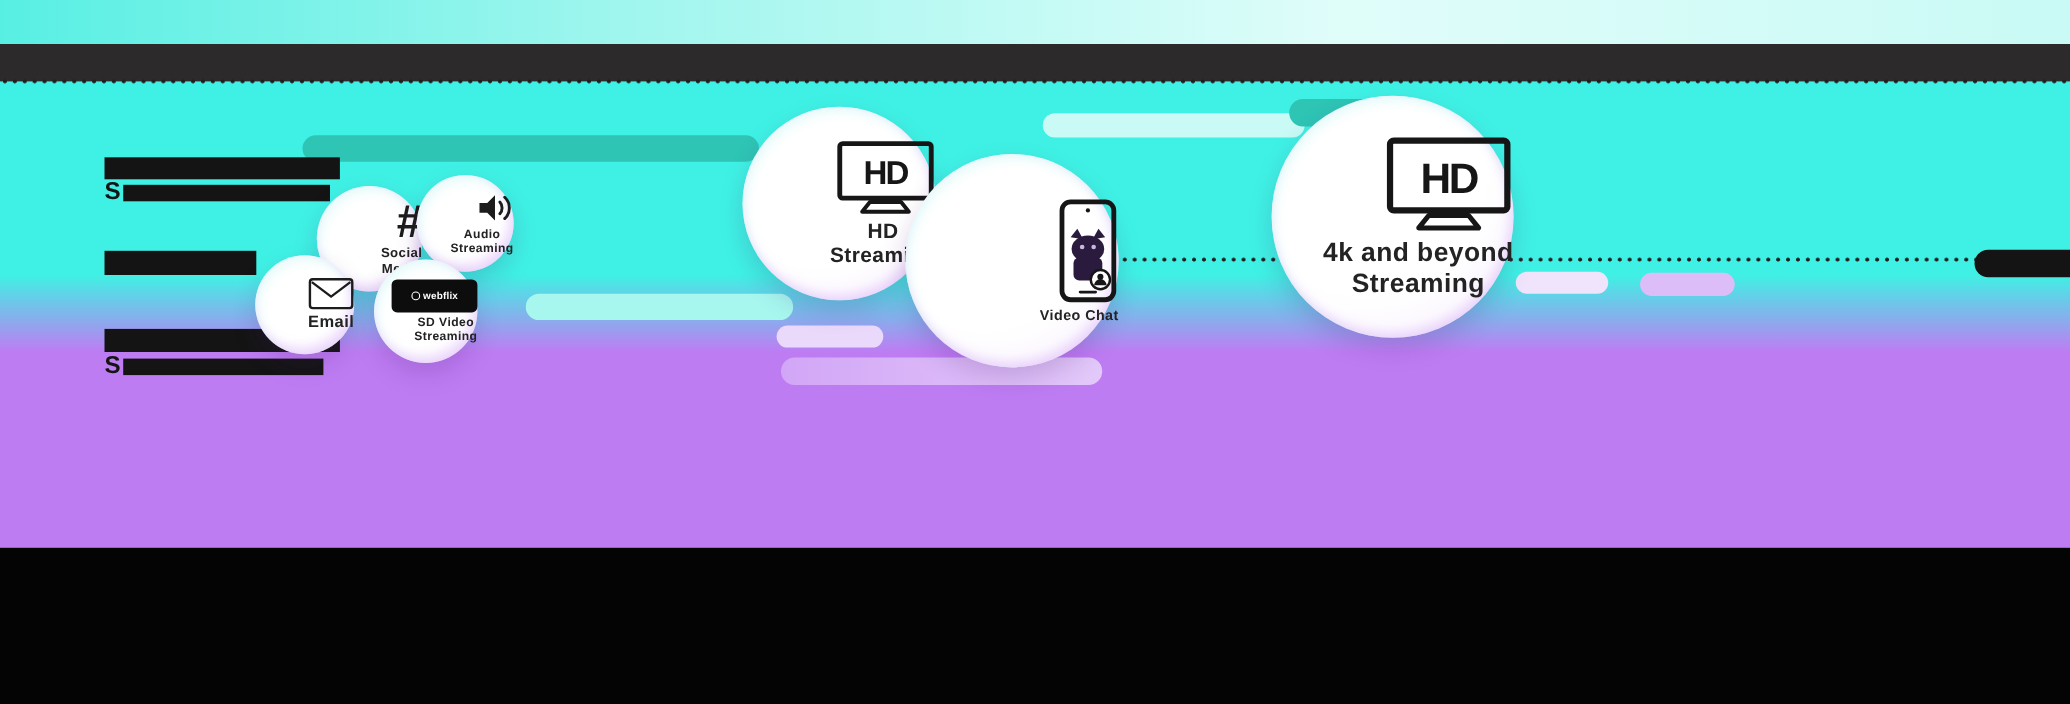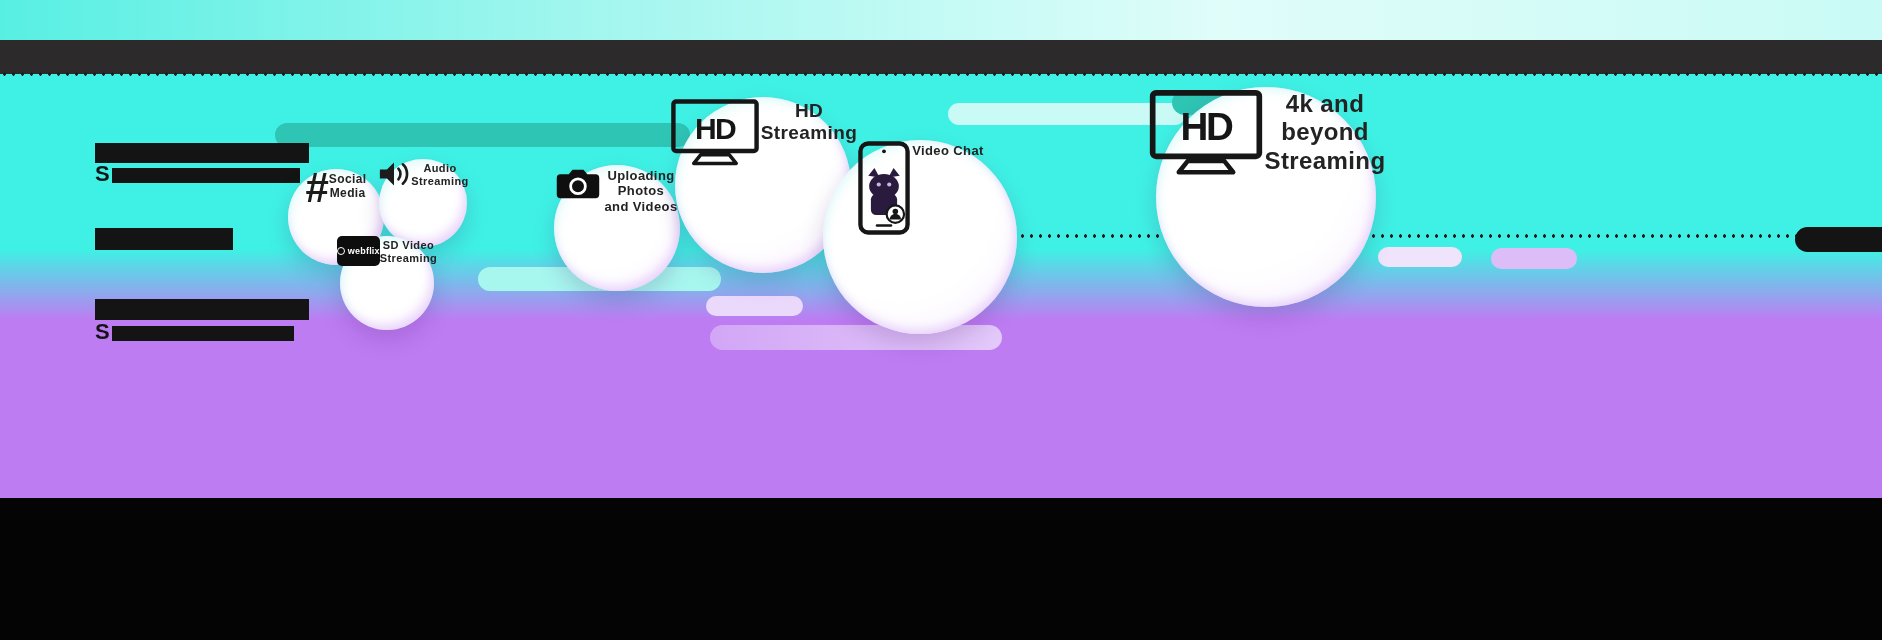--- a/index.html
+++ b/index.html
@@ -19,21 +19,21 @@
   .rbar{position:absolute;background:#141414;z-index:3;}
   .rline{position:absolute;display:flex;align-items:center;z-index:3;}
   .rline .prefix{font-size:22px;font-weight:800;color:#141414;line-height:1;}
   .rline .bar{background:#141414;height:15px;margin-left:2px;margin-top:2px;}
   .bubble{
     position:absolute;border-radius:50%;z-index:4;
     background:radial-gradient(circle at 38% 32%,#ffffff 55%,#fbf7fe 76%,#efdffc 100%);
     box-shadow:0 10px 22px rgba(70,30,110,0.18),
       inset -3px -5px 10px rgba(205,150,245,0.35),
       inset 3px 5px 10px rgba(175,245,238,0.30);
-    display:flex;flex-direction:row;align-items:flex-start;justify-content:center;
+    display:flex;flex-direction:column;align-items:flex-end;justify-content:center;
     text-align:center;
   }
   .bubble .label{font-weight:bold;color:#232323;letter-spacing:0.4px;line-height:1.18;
     white-space:pre-line;margin-top:3px;}
   .hash{font-size:42px;font-weight:800;color:#1c1c1c;line-height:0.9;}
   .webflix{width:78px;height:30px;background:#0d0d0d;border-radius:5px;
     display:flex;align-items:center;justify-content:center;gap:3px;color:#fff;}
   .webflix .dot{width:8px;height:8px;border:1.5px solid #fff;border-radius:50%;box-sizing:border-box;}
   .webflix .brand{font-size:9px;font-weight:bold;letter-spacing:0.2px;}
   .icon{display:flex;align-items:center;justify-content:center;}
@@ -83,40 +83,39 @@
       <svg width="34" height="30" viewBox="0 0 38 34">
         <path d="M3 12 h8 l8-8 v26 l-8-8 H3 z" fill="#1c1c1c"></path>
         <path d="M24 11 a9 9 0 0 1 0 12" stroke="#1c1c1c" stroke-width="3" fill="none" stroke-linecap="round"></path>
         <path d="M29 6 a15 15 0 0 1 0 22" stroke="#1c1c1c" stroke-width="3" fill="none" stroke-linecap="round"></path>
       </svg>
     </span>
     <span class="label" style="font-size:11px;">Audio
 Streaming</span>
   </div>
 
+  <div class="bubble" style="left:232px;top:232px;width:90px;height:90px;z-index:5;">
+    <span class="icon">
+      <svg width="42" height="30" viewBox="0 0 48 34">
+        <rect x="2" y="2" width="44" height="30" rx="3" fill="none" stroke="#1c1c1c" stroke-width="2.5"></rect>
+        <path d="M4 5 L24 20 L44 5" fill="none" stroke="#1c1c1c" stroke-width="2.5"></path>
+      </svg>
+    </span>
+    <span class="label" style="font-size:15px;margin-top:2px;">Email</span>
+  </div>
 
   <div class="bubble" style="left:340px;top:236px;width:94px;height:94px;z-index:6;">
     <span class="icon webflix">
       <span class="dot"></span>
       <span class="brand">webflix</span>
     </span>
     <span class="label" style="font-size:11px;">SD Video
 Streaming</span>
   </div>
 
-  <div class="bubble" style="left:554px;top:165px;width:126px;height:126px;z-index:4;">
-    <span class="icon">
-      <svg width="48" height="37" viewBox="0 0 52 40">
-        <path d="M7 10 h9 l4-5 h12 l4 5 h9 a4 4 0 0 1 4 4 v18 a4 4 0 0 1 -4 4 H7 a4 4 0 0 1 -4 -4 V14 a4 4 0 0 1 4 -4 z" fill="#0f0f0f"></path>
-        <circle cx="26" cy="23" r="8" fill="none" stroke="#fff" stroke-width="3"></circle>
-      </svg>
-    </span>
-    <span class="label" style="font-size:13px;">Uploading Photos
-and Videos</span>
-  </div>
 
   <div class="bubble" style="left:675px;top:97px;width:176px;height:176px;z-index:4;">
     <span class="icon">
       <svg width="92" height="71" viewBox="0 0 104 80">
         <rect x="5" y="5" width="94" height="56" rx="3" fill="none" stroke="#161616" stroke-width="5"></rect>
         <text x="52" y="47" text-anchor="middle" font-size="34" font-weight="800" letter-spacing="-2" fill="#161616" font-family="Liberation Sans, sans-serif">HD</text>
         <path d="M36 65 h32 l8 10 H28 z" fill="none" stroke="#161616" stroke-width="4" stroke-linejoin="round"></path>
       </svg>
     </span>
     <span class="label" style="font-size:19px;">HD

